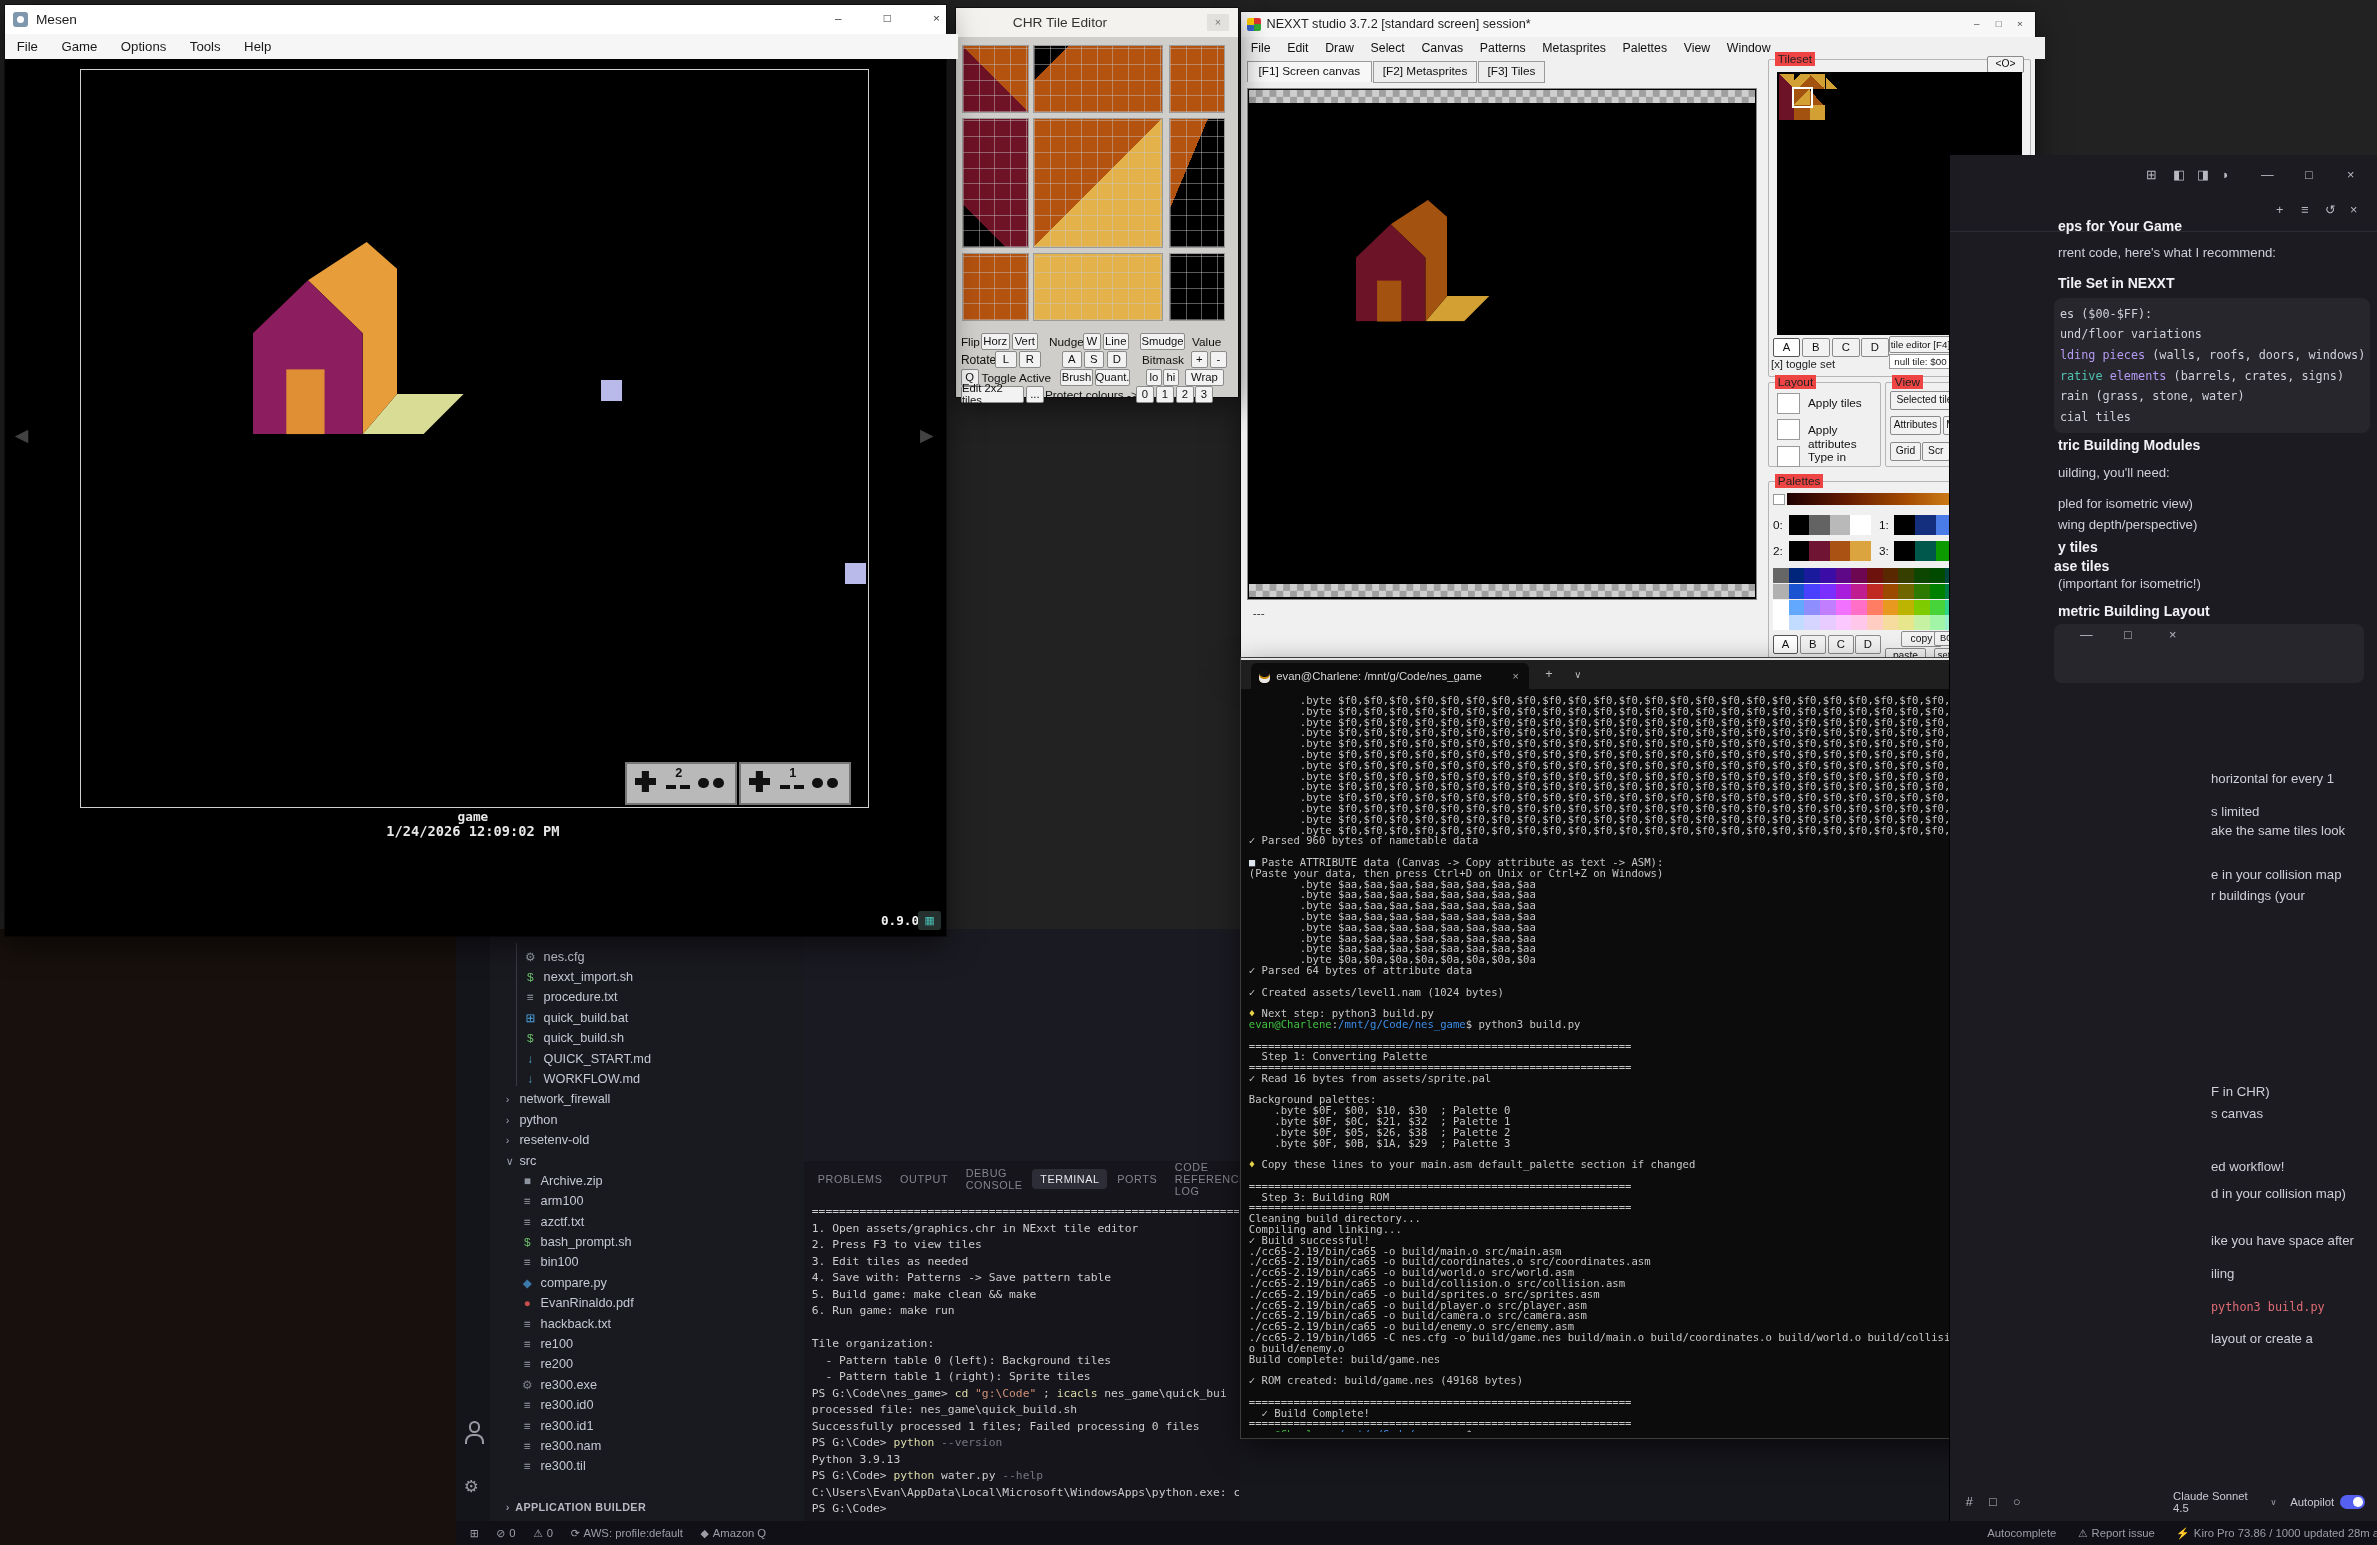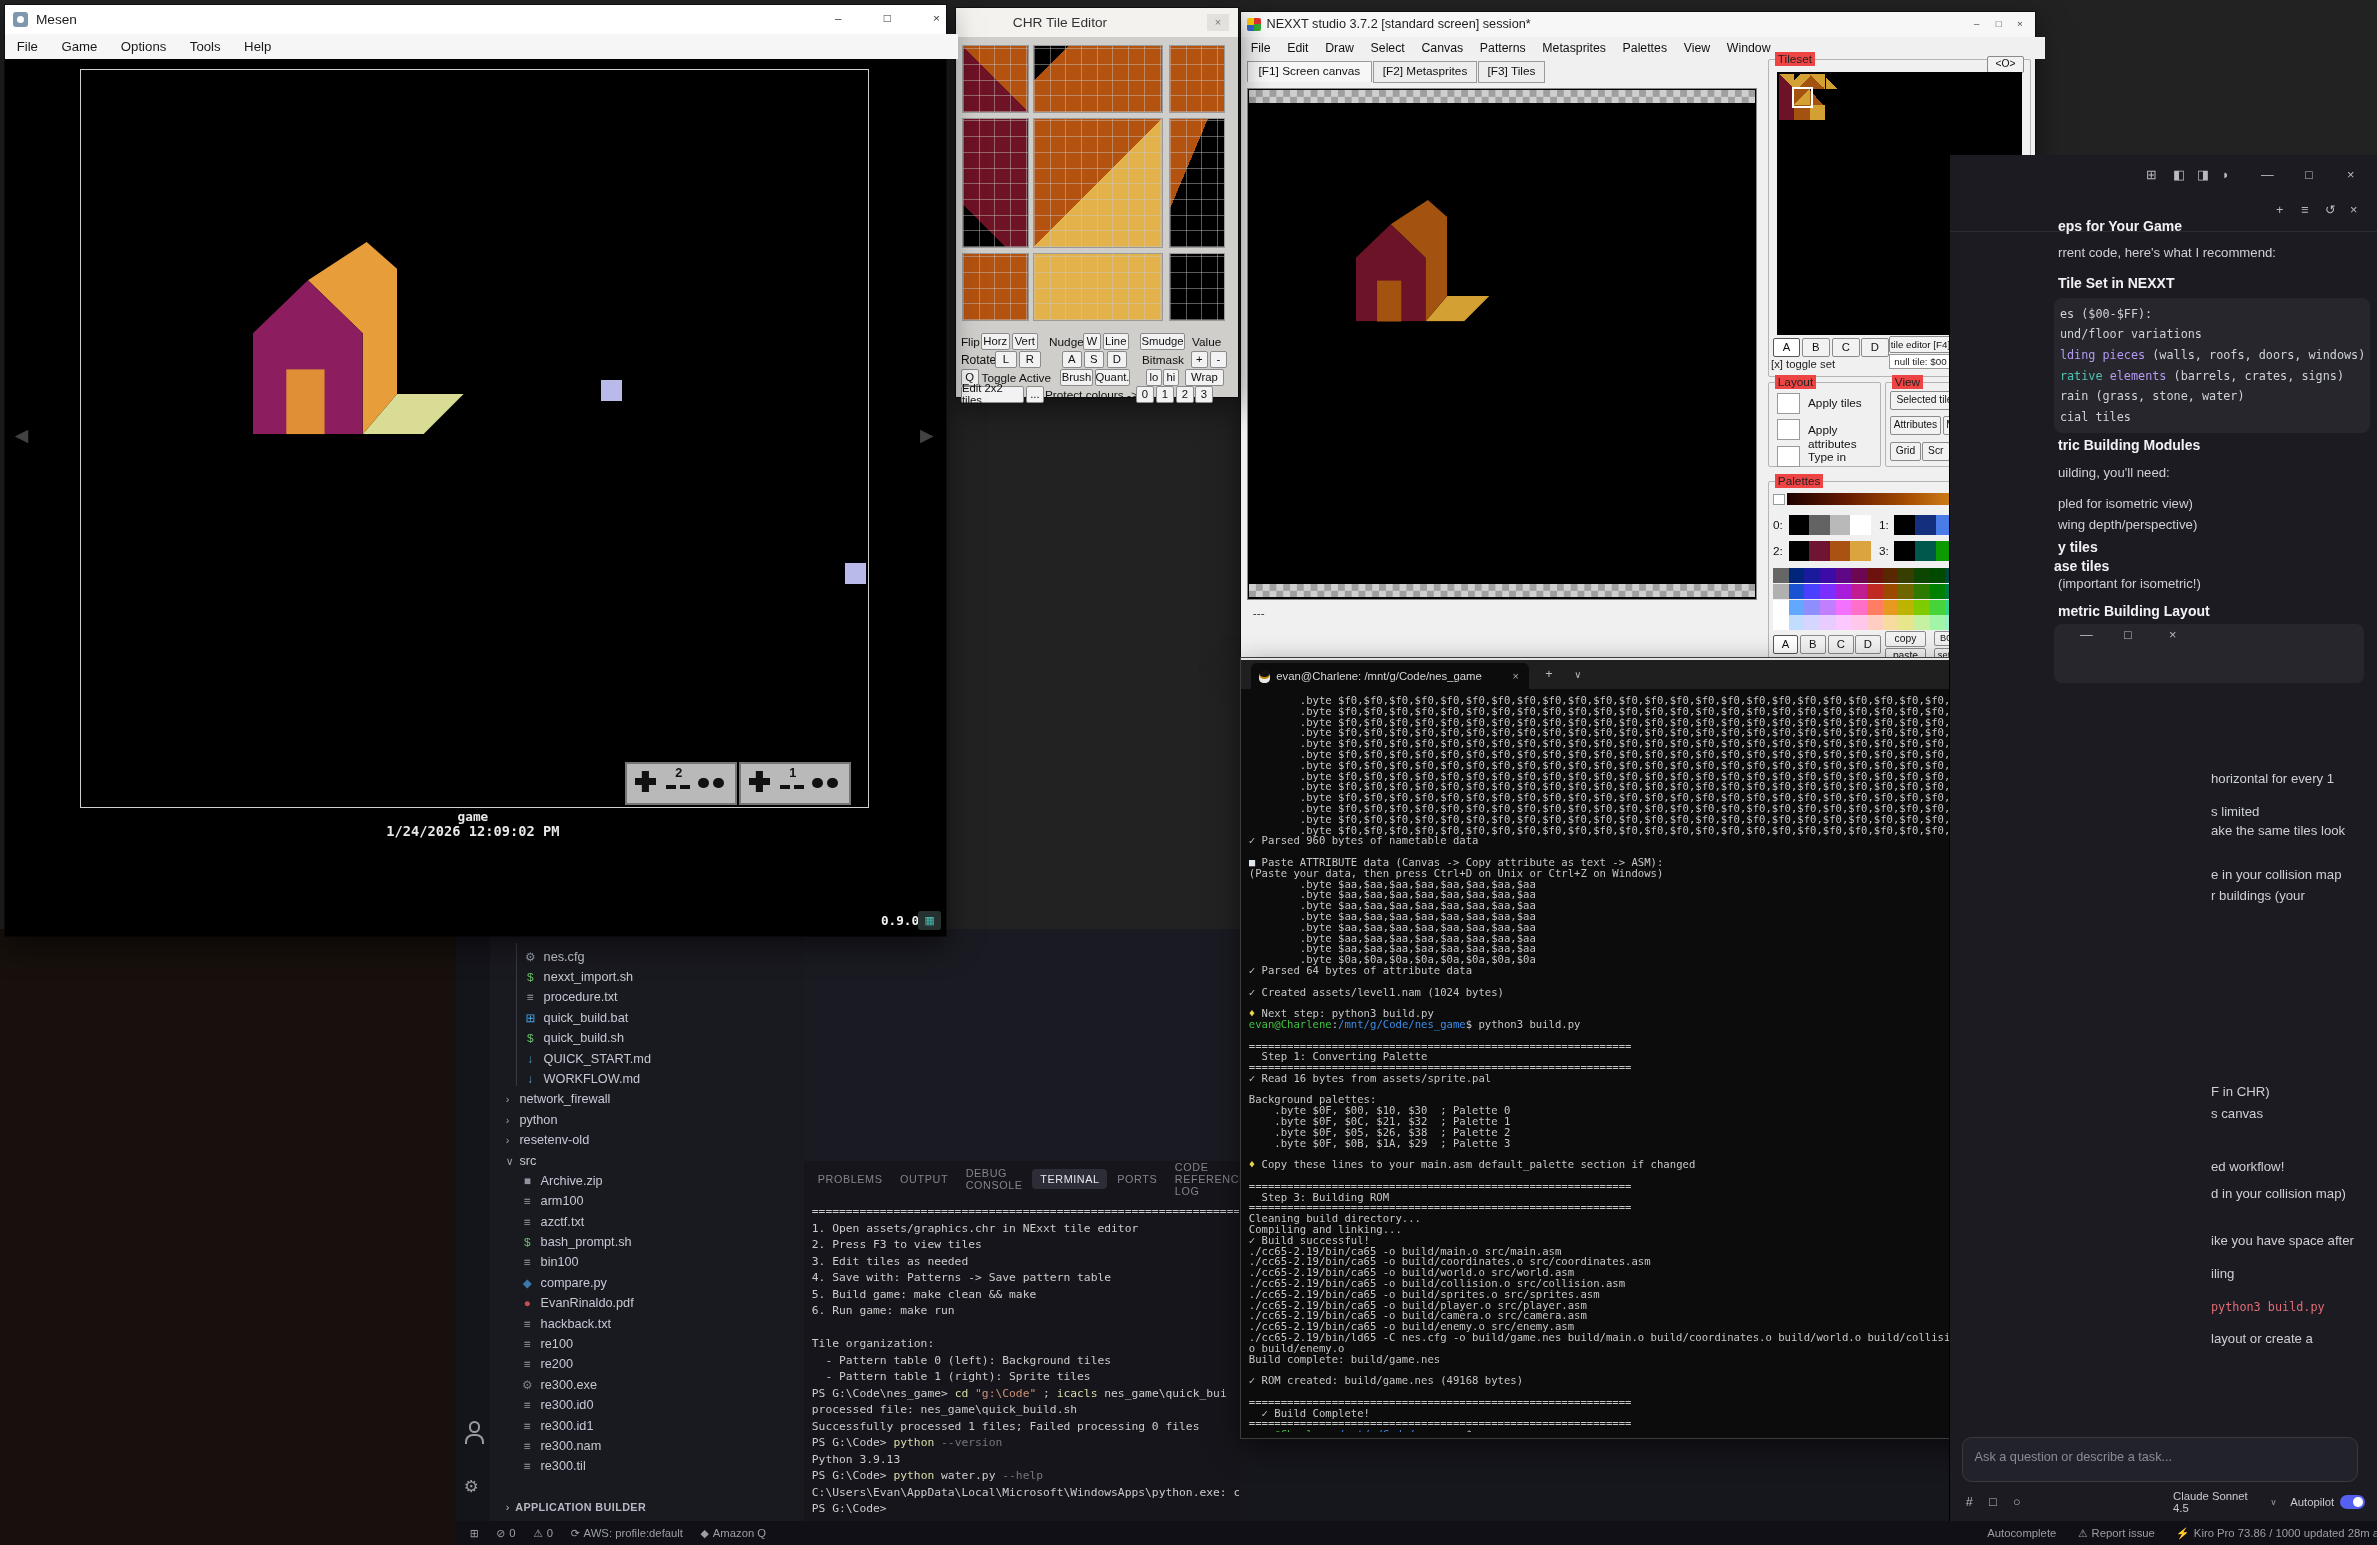--- a/index.html
+++ b/index.html
@@ -92,23 +92,20 @@
       <div class="kfrag" style="position: absolute; left: 261px; top: 712px;">e in your collision map</div>
       <div class="kfrag" style="position: absolute; left: 261px; top: 733px;">r buildings (your</div>
       <div class="kfrag" style="position: absolute; left: 261px; top: 929px;">F in CHR)</div>
       <div class="kfrag" style="position: absolute; left: 261px; top: 951px;">s canvas</div>
       <div class="kfrag" style="position: absolute; left: 261px; top: 1016px; margin-top: 15px;">d in your collision map)</div>
       <div class="kfrag" style="position: absolute; left: 261px; top: 1004px;">ed workflow!</div>
       <div class="kfrag" style="position: absolute; left: 261px; top: 1078px;">ike you have space after</div>
       <div class="kfrag" style="position: absolute; left: 261px; top: 1111px;">iling</div>
       <div class="kfrag" style="position: absolute; left: 261px; top: 1145px; font-family: &quot;DejaVu Sans Mono&quot;, monospace; color: rgb(224, 108, 117); font-size: 11.8px;">python3 build.py</div>
       <div class="kfrag" style="position: absolute; left: 261px; top: 1176px;">layout or create a</div>
-      <div style="position: absolute; left: 11.8px; top: 1282px; width: 394px; height: 43px; background: rgb(34, 34, 42); border: 1px solid rgb(58, 58, 68); border-radius: 9.8px;">
-        <div style="position: absolute; left: 11.8px; top: 11.8px; font-size: 12.7px; color: rgb(139, 139, 150);">Ask a question or describe a task...</div>
-      </div>
       <div class="icbtn" style="position: absolute; left: 15.7px; top: 1341px;">#</div>
       <div class="icbtn" style="position: absolute; left: 39px; top: 1341px;">□</div>
       <div class="icbtn" style="position: absolute; left: 63px; top: 1341px;">○</div>
       <div style="position: absolute; left: 223px; top: 1337px; width: 192px; height: 19.6px; align-items: center; justify-content: flex-end; gap: 5.9px; display: flex;">
         <span style="color: rgb(201, 201, 212); font-size: 11.3px;">Claude Sonnet 4.5</span>
         <span style="color: rgb(154, 154, 165); font-size: 8.8px;">∨</span>
         <span style="color: rgb(201, 201, 212); font-size: 11.3px; margin-left: 7.8px;">Autopilot</span>
         <span style="width: 25.5px; height: 13.7px; border-radius: 7.8px; background: rgb(85, 96, 240); position: relative; display: inline-block;">
           <span style="position: absolute; right: 2px; top: 2px; width: 9.8px; height: 9.8px; border-radius: 50%; background: rgb(255, 255, 255);"></span>
         </span>
@@ -477,21 +474,21 @@
         <div style="position: absolute; left: 176px; top: 133px; width: 15.7px; height: 15.7px; background: rgb(150, 240, 204);"></div>
         <div style="position: absolute; left: 192px; top: 133px; width: 15.7px; height: 15.7px; background: rgb(150, 232, 238);"></div>
         <div style="position: absolute; left: 208px; top: 133px; width: 15.7px; height: 15.7px; background: rgb(184, 184, 184);"></div>
         <div style="position: absolute; left: 223px; top: 133px; width: 15.7px; height: 15.7px; background: rgb(0, 0, 0);"></div>
         <div style="position: absolute; left: 239px; top: 133px; width: 15.7px; height: 15.7px; background: rgb(0, 0, 0);"></div>
         <div style="position: absolute; left: 237px; top: 84px; width: 16.7px; height: 16.7px; border: 2px solid rgb(255, 255, 255);"></div>
         <div class="wbtn active" style="position: absolute; left: 3.9px; top: 153px; width: 23.5px; height: 17.6px;">A</div>
         <div class="wbtn" style="position: absolute; left: 31px; top: 153px; width: 23.5px; height: 17.6px;">B</div>
         <div class="wbtn" style="position: absolute; left: 59px; top: 153px; width: 23.5px; height: 17.6px;">C</div>
         <div class="wbtn" style="position: absolute; left: 86px; top: 153px; width: 23.5px; height: 17.6px;">D</div>
-        <div class="wbtn" style="position: absolute; left: 116px; top: 149px; width: 39px; height: 14.7px; font-size: 10.3px;">copy</div>
+        <div class="wbtn" style="position: absolute; left: 132px; top: 149px; width: 39px; height: 14.7px; font-size: 10.3px;">copy</div>
         <div class="wbtn" style="position: absolute; left: 116px; top: 166px; width: 39px; height: 14.7px; font-size: 10.3px;">paste</div>
         <div class="wbtn" style="position: absolute; left: 165px; top: 149px; width: 21.6px; height: 13.7px; font-size: 9.3px;">B0</div>
         <div class="wbtn" style="position: absolute; left: 188px; top: 149px; width: 21.6px; height: 13.7px; font-size: 9.3px;">G0</div>
         <div class="wbtn" style="position: absolute; left: 212px; top: 149px; width: 21.6px; height: 13.7px; font-size: 9.3px;">R0</div>
         <div class="wbtn" style="position: absolute; left: 235px; top: 149px; width: 21.6px; height: 13.7px; font-size: 9.3px;">M0</div>
         <div class="wbtn" style="position: absolute; left: 165px; top: 166px; width: 45px; height: 13.7px; font-size: 9.3px;">set linked</div>
         <div class="wbtn" style="position: absolute; left: 214px; top: 166px; width: 21.6px; height: 13.7px; font-size: 9.3px;">A</div>
         <div class="wbtn" style="position: absolute; left: 238px; top: 166px; width: 21.6px; height: 13.7px; font-size: 9.3px;">B</div>
       </div>
     </div>

